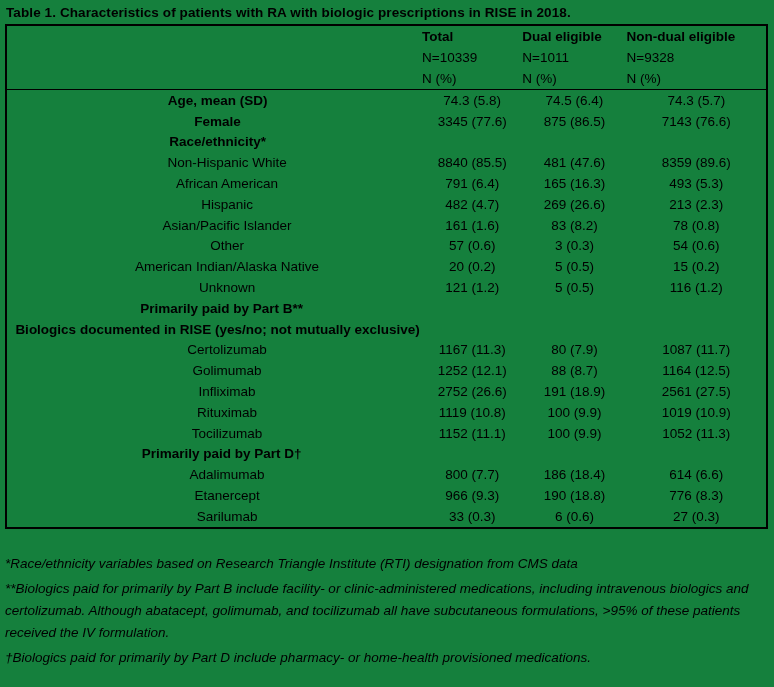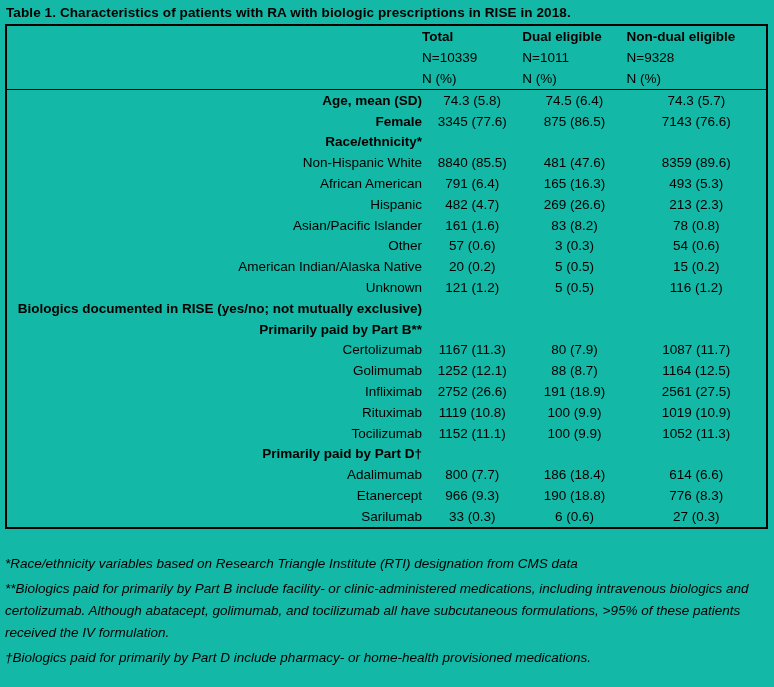--- a/index.html
+++ b/index.html
@@ -7,21 +7,21 @@
     padding: 0;
     background: #ffffff;
     color: #000000;
     font-family: "Liberation Sans", sans-serif;
   }
   .page {
     width: 774px;
     height: 687px;
     box-sizing: border-box;
     padding: 3px 5px 0 5px;
-    background: #14b8a6;
+    background: #15803d;
     overflow: hidden;
   }
   .title {
     font-size: 13.5px;
     font-weight: bold;
     margin: 2px 0 4px 1px;
     letter-spacing: 0.1px;
     white-space: nowrap;
   }
   table.main {
@@ -37,21 +37,21 @@
     white-space: nowrap;
   }
   thead td {
     text-align: left;
     height: 21px;
     vertical-align: middle;
   }
   thead tr.colnames td { font-weight: bold; }
   thead tr.units td { border-bottom: 1.5px solid #000; }
   tbody td { height: 20.8px; vertical-align: middle; }
-  td.label  { text-align: right; }
+  td.label  { text-align: center; }
   td.val    { text-align: center; }
   .indent0  { padding-left: 6px !important; }
   .indent1  { padding-left: 14px !important; }
   .indent2  { padding-left: 25px !important; }
   .bold     { font-weight: bold; }
   .footnotes {
     margin-top: 24px;
     width: 766px;
   }
   .footnotes p {
@@ -150,27 +150,27 @@
           <td class="val">5 (0.5)</td>
           <td class="val">15 (0.2)</td>
         </tr>
         <tr>
           <td class="label indent2">Unknown</td>
           <td class="val">121 (1.2)</td>
           <td class="val">5 (0.5)</td>
           <td class="val">116 (1.2)</td>
         </tr>
         <tr>
+          <td class="label indent1 bold">Primarily paid by Part B**</td>
+          <td class="val"></td>
+          <td class="val"></td>
+          <td class="val"></td>
+        </tr>
+        <tr>
           <td class="label indent0 bold">Biologics documented in RISE (yes/no; not mutually exclusive)</td>
-          <td class="val"></td>
-          <td class="val"></td>
-          <td class="val"></td>
-        </tr>
-        <tr>
-          <td class="label indent1 bold">Primarily paid by Part B**</td>
           <td class="val"></td>
           <td class="val"></td>
           <td class="val"></td>
         </tr>
         <tr>
           <td class="label indent2">Certolizumab</td>
           <td class="val">1167 (11.3)</td>
           <td class="val">80 (7.9)</td>
           <td class="val">1087 (11.7)</td>
         </tr>

